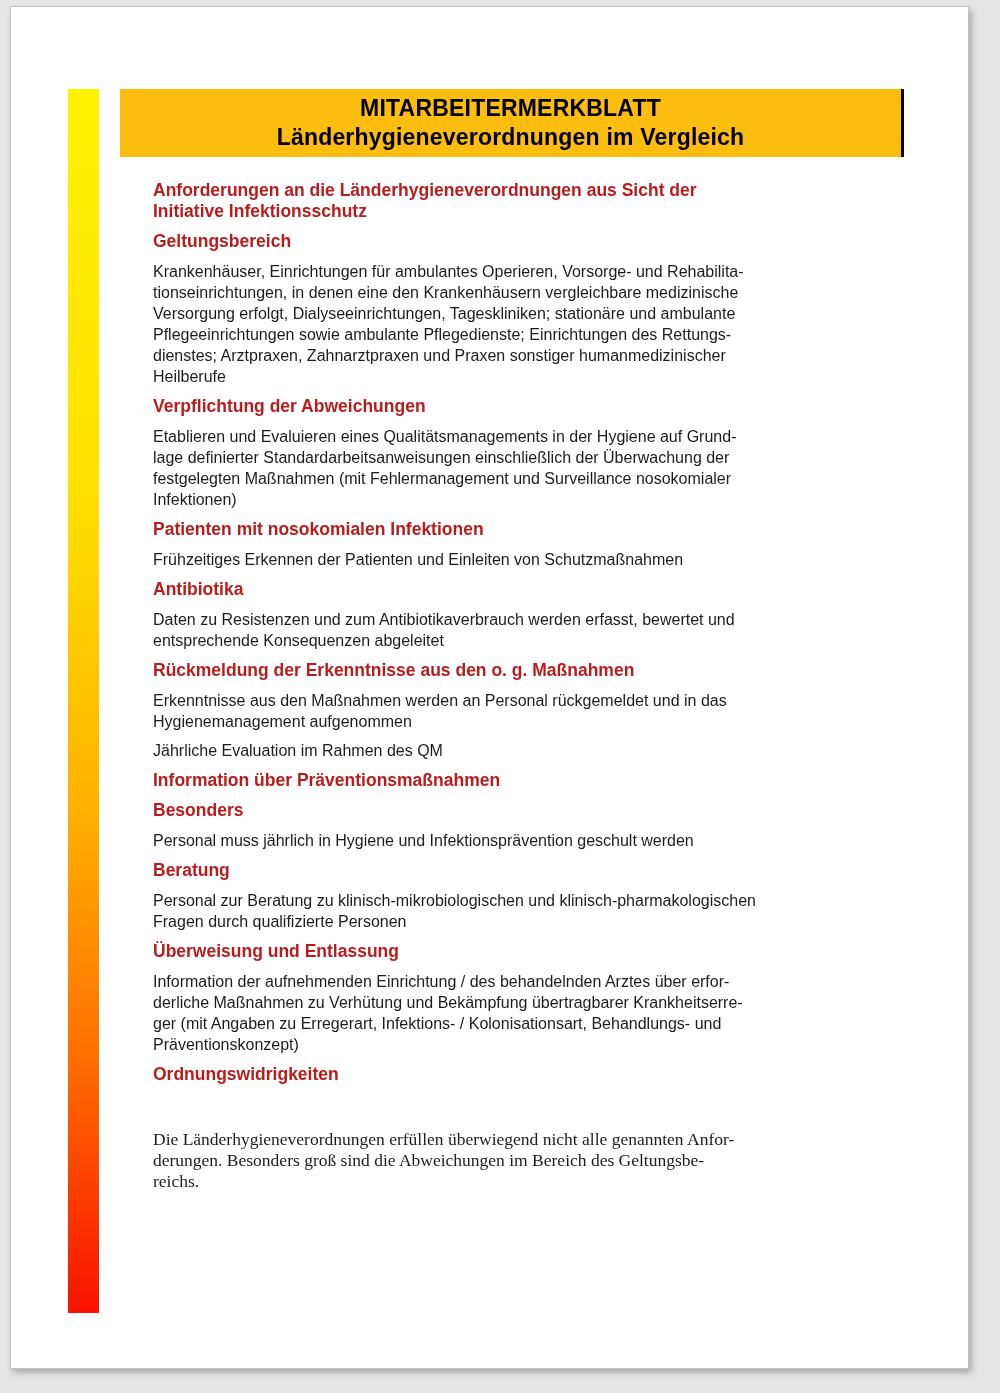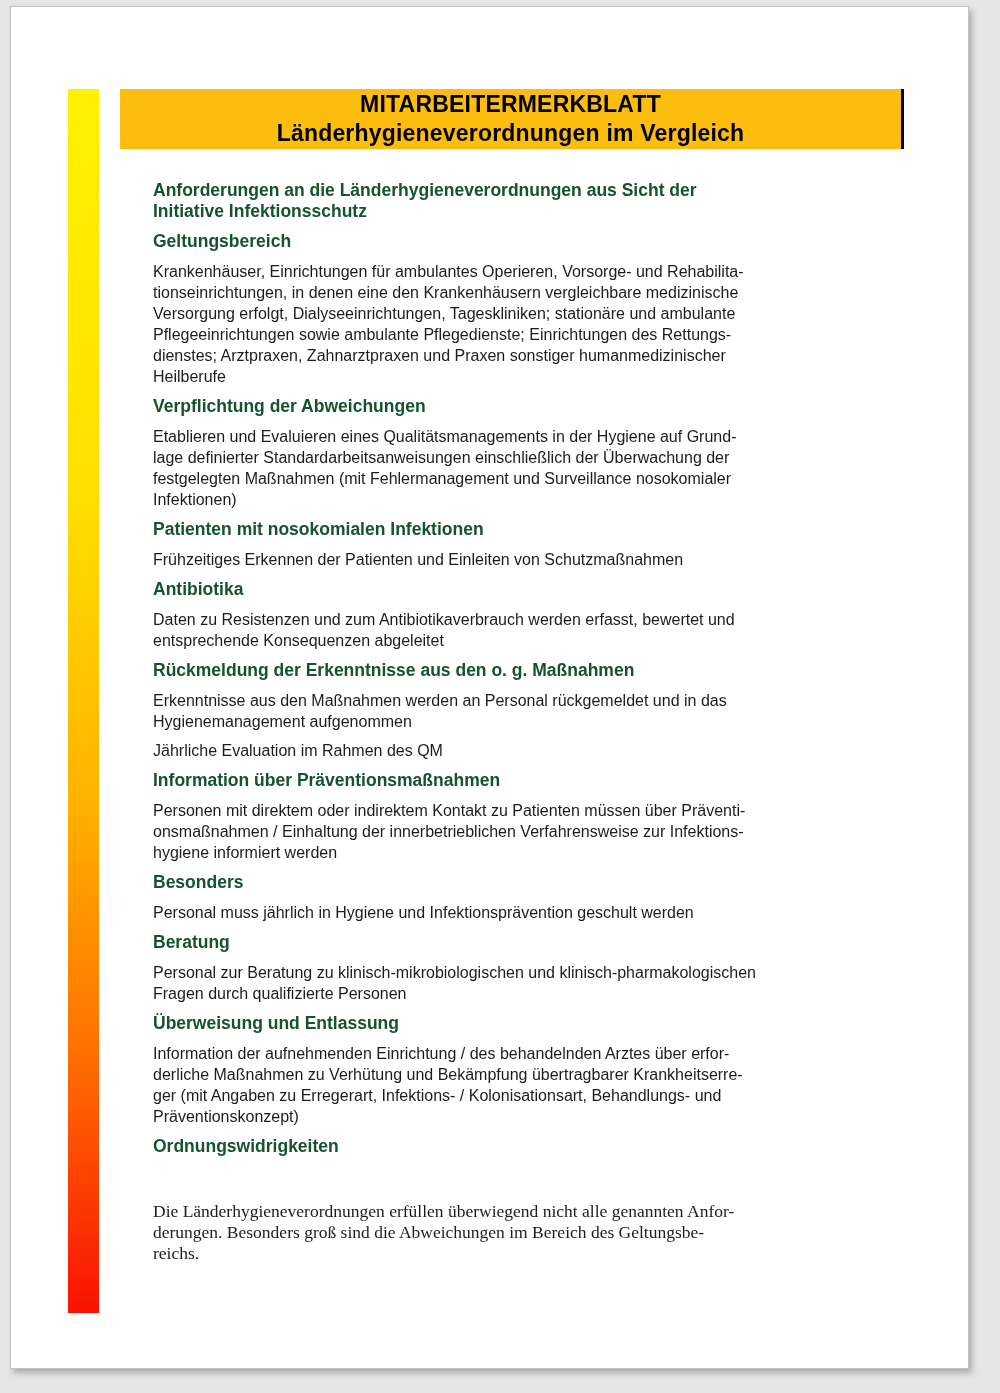--- a/index.html
+++ b/index.html
@@ -28,21 +28,21 @@
     width: 31px;
     height: 1224px;
     
     background: linear-gradient(180deg, #FFF200 0%, #FFE000 33%, #FFB300 58%, #FF7300 78%, #F91200 100%);
   }
   .banner {
     position: absolute;
     left: 109px;
     top: 82px;
     width: 781px;
-    height: 60px;
+    height: 68px;
     background: #FCBD0F;
     border-right: 3px solid #1d4ed8;
     display: flex;
     flex-direction: column;
     justify-content: center;
     align-items: center;
     text-align: center;
   }
   .banner .title-line {
     font-size: 23px;
@@ -57,21 +57,21 @@
     top: 164px;
     width: 740px;
     color: #1a1a1a;
   }
   .section-heading {
     font-size: 17.5px;
     font-weight: bold;
     line-height: 21px;
     margin: 9px 0 9px 0;
     white-space: pre-line;
-    color: #14532d;
+    color: #b91c1c;
   }
   .paragraph {
     font-size: 16px;
     line-height: 21px;
     margin: 0 0 8px 0;
     white-space: pre-line;
     color: #1c1c1c;
   }
   .conclusion-paragraph {
     font-size: 17.5px;
@@ -112,23 +112,20 @@
       <div class="section-heading">Patienten mit nosokomialen Infektionen</div>
       <div class="paragraph">Frühzeitiges Erkennen der Patienten und Einleiten von Schutzmaßnahmen</div>
       <div class="section-heading">Antibiotika</div>
       <div class="paragraph">Daten zu Resistenzen und zum Antibiotikaverbrauch werden erfasst, bewertet und
 entsprechende Konsequenzen abgeleitet</div>
       <div class="section-heading">Rückmeldung der Erkenntnisse aus den o. g. Maßnahmen</div>
       <div class="paragraph">Erkenntnisse aus den Maßnahmen werden an Personal rückgemeldet und in das
 Hygienemanagement aufgenommen</div>
       <div class="paragraph">Jährliche Evaluation im Rahmen des QM</div>
       <div class="section-heading">Information über Präventionsmaßnahmen</div>
-      <div class="paragraph">Personen mit direktem oder indirektem Kontakt zu Patienten müssen über Präventi-
-onsmaßnahmen / Einhaltung der innerbetrieblichen Verfahrensweise zur Infektions-
-hygiene informiert werden</div>
       <div class="section-heading">Besonders</div>
       <div class="paragraph">Personal muss jährlich in Hygiene und Infektionsprävention geschult werden</div>
       <div class="section-heading">Beratung</div>
       <div class="paragraph">Personal zur Beratung zu klinisch-mikrobiologischen und klinisch-pharmakologischen
 Fragen durch qualifizierte Personen</div>
       <div class="section-heading">Überweisung und Entlassung</div>
       <div class="paragraph">Information der aufnehmenden Einrichtung / des behandelnden Arztes über erfor-
 derliche Maßnahmen zu Verhütung und Bekämpfung übertragbarer Krankheitserre-
 ger (mit Angaben zu Erregerart, Infektions- / Kolonisationsart, Behandlungs- und
 Präventionskonzept)</div>

